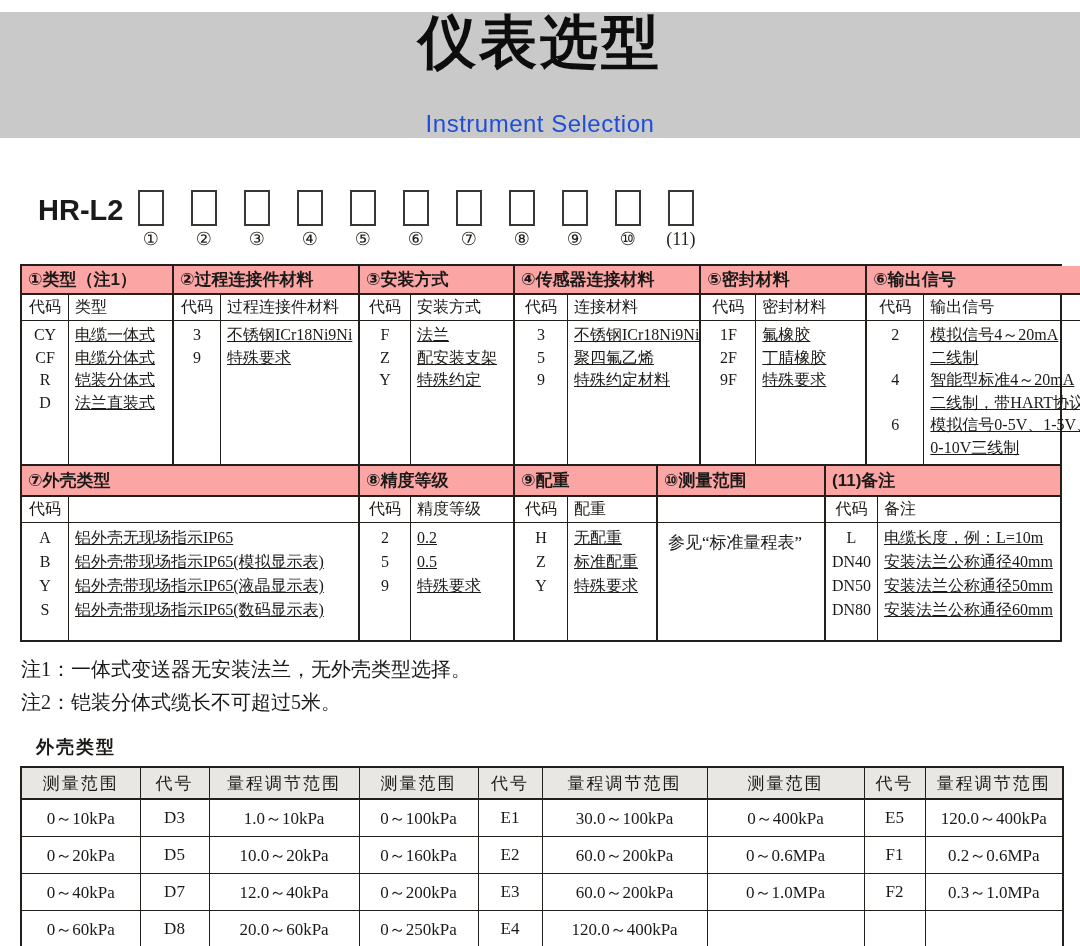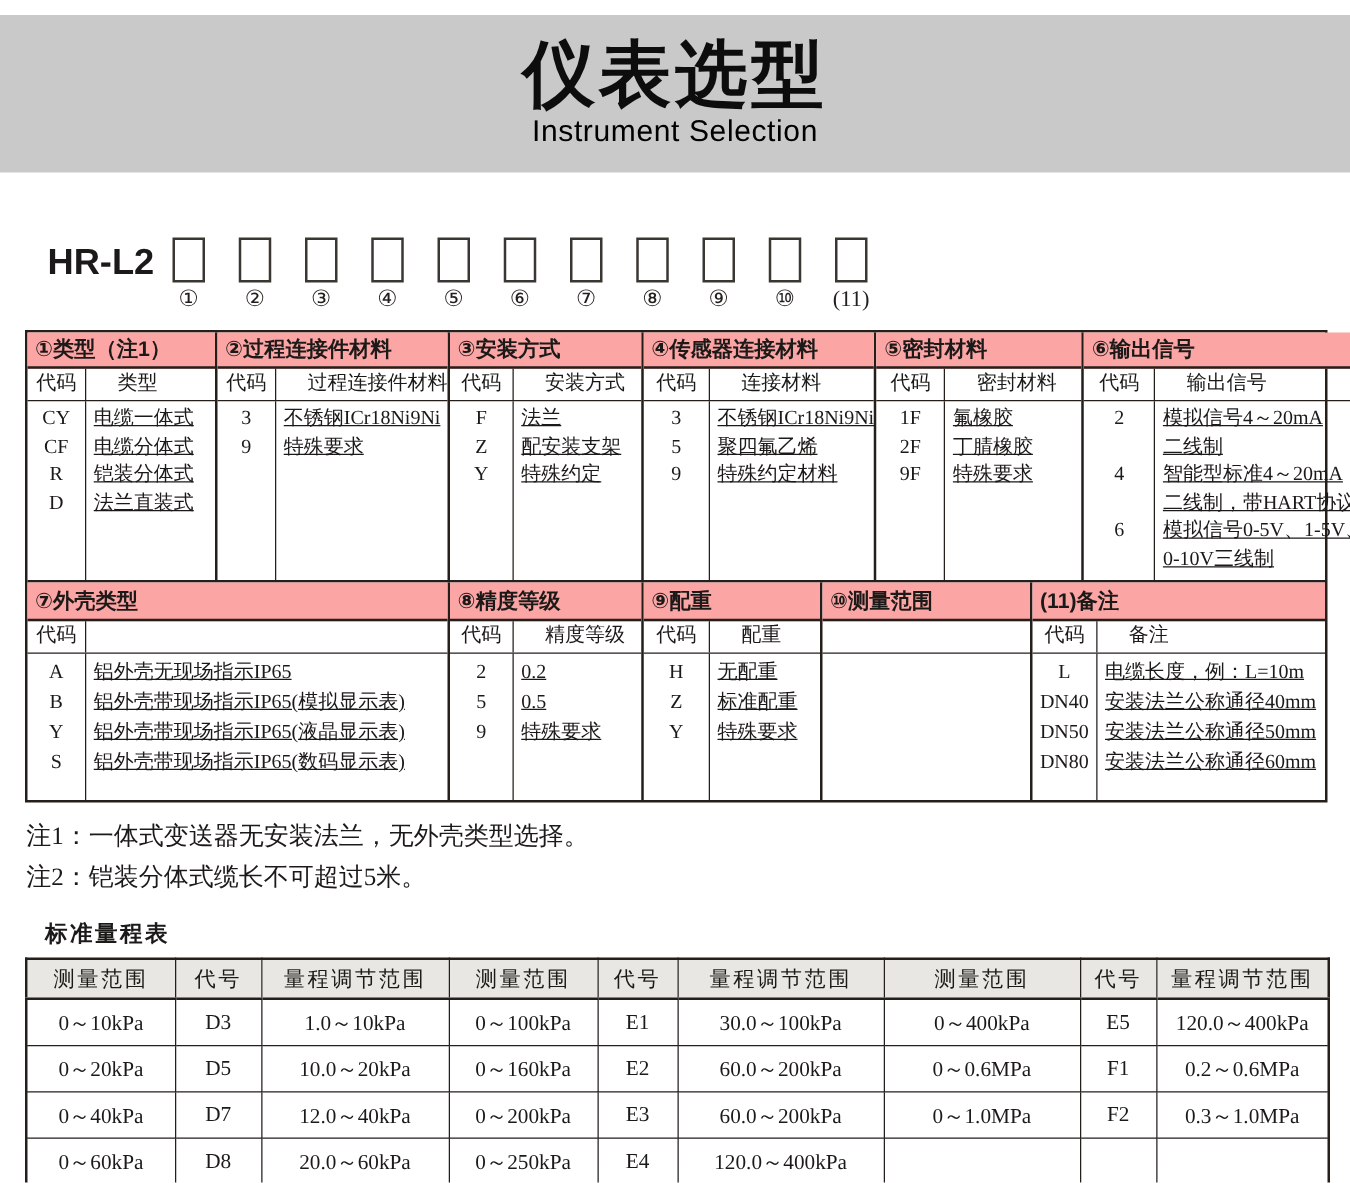--- a/index.html
+++ b/index.html
@@ -5,29 +5,29 @@
   html,body{margin:0;padding:0;background:#ffffff;}
   body{
     width:1080px;height:946px;position:relative;overflow:hidden;
     font-family:"Liberation Serif","DejaVu Serif",serif;
     color:#1c1a18;
   }
   
   .banner{
     position:absolute;left:0;top:12px;width:1080px;height:126px;
     background:#c9c9c9;display:flex;flex-direction:column;
-    align-items:center;justify-content:center;gap:2px;
+    align-items:center;justify-content:space-between;gap:2px;
   }
   .banner .title{
     font-family:"Liberation Sans","DejaVu Sans",sans-serif;
     font-weight:900;font-size:58px;line-height:1.05;color:#0d0d0d;letter-spacing:3px;
   }
   .banner .subtitle{
     font-family:"Liberation Sans","DejaVu Sans",sans-serif;
-    font-size:24px;color:#000000;letter-spacing:0.5px;
+    font-size:24px;color:#1d4ed8;letter-spacing:0.5px;
   }
   
   .model-row{position:absolute;left:38px;top:190px;display:flex;align-items:flex-start;}
   .model-prefix{
     font-family:"Liberation Sans","DejaVu Sans",sans-serif;
     font-weight:700;font-size:29px;line-height:40px;margin-right:14px;letter-spacing:0px;
   }
   .slots{display:flex;gap:26px;}
   .slot{display:flex;flex-direction:column;align-items:center;width:27px;}
   .slot .box{width:26px;height:36px;border:2px solid #3a3632;box-sizing:border-box;background:#fff;}
@@ -44,21 +44,21 @@
   .sec:last-child{border-right:none;}
   .sec-title{
     box-sizing:border-box;background:#fca5a5;border-bottom:2px solid #241f1b;
     font-family:"Liberation Sans","DejaVu Sans",sans-serif;
     font-weight:700;font-size:17px;padding:0 0 0 6px;white-space:nowrap;overflow:hidden;
   }
   .band1 .sec-title{height:29px;line-height:27px;}
   .band2 .sec-title{height:31px;line-height:29px;}
   .sec-sub{box-sizing:border-box;height:26px;border-bottom:1.5px solid #241f1b;display:flex;font-size:16px;}
   .sec-sub .cw{line-height:24px;text-align:center;}
-  .sec-sub .lw{line-height:24px;padding-left:6px;white-space:nowrap;overflow:hidden;margin-left:19px;}
+  .sec-sub .lw{line-height:24px;padding-left:6px;white-space:nowrap;overflow:hidden;}
   .cw{box-sizing:border-box;border-right:1.5px solid #241f1b;flex:0 0 auto;}
   .lw{flex:1 1 auto;min-width:0;}
   .sec-body{flex:1 1 auto;display:flex;font-size:16px;}
   .sec-body .codes{text-align:center;padding-top:3px;}
   .sec-body .labels{padding-left:6px;padding-top:3px;text-decoration:underline;}
   .band1 .ln{min-height:22.5px;line-height:22.5px;white-space:nowrap;}
   .band2 .ln{min-height:24px;line-height:24px;white-space:nowrap;}
   .note-cell{padding:8px 0 0 10px;font-size:17px;white-space:nowrap;}
   
   .notes{position:absolute;left:21px;top:653px;font-size:20px;}
@@ -327,20 +327,23 @@
             <div class="ln">无配重</div>
             <div class="ln">标准配重</div>
             <div class="ln">特殊要求</div>
           </div>
       </div>
     </div>
 
     <div class="sec" style="flex:0 0 168px">
       <div class="sec-title">⑩测量范围</div>
       <div class="sec-sub"></div>
+      <div class="sec-body">
+        <div class="note-cell">参见“标准量程表”</div>
+      </div>
     </div>
 
     <div class="sec" style="flex:1 1 238px">
       <div class="sec-title">(11)备注</div>
       <div class="sec-sub">
         <div class="cw" style="width:52px">代码</div>
         <div class="lw">备注</div>
       </div>
       <div class="sec-body">
         <div class="cw codes" style="width:52px">
@@ -358,21 +361,21 @@
       </div>
     </div>
   </div>
 </div>
 
 <div class="notes">
   <div class="note-line">注1：一体式变送器无安装法兰，无外壳类型选择。</div>
   <div class="note-line">注2：铠装分体式缆长不可超过5米。</div>
 </div>
 
-<div class="range-heading">标准量程表</div>
+<div class="range-heading">外壳类型</div>
 
 <table class="range">
   <colgroup>
     <col style="width:119px">
       <col style="width:69px">
       <col style="width:150px">
     <col style="width:119px">
       <col style="width:64px">
       <col style="width:165px">
     <col style="width:157px">

